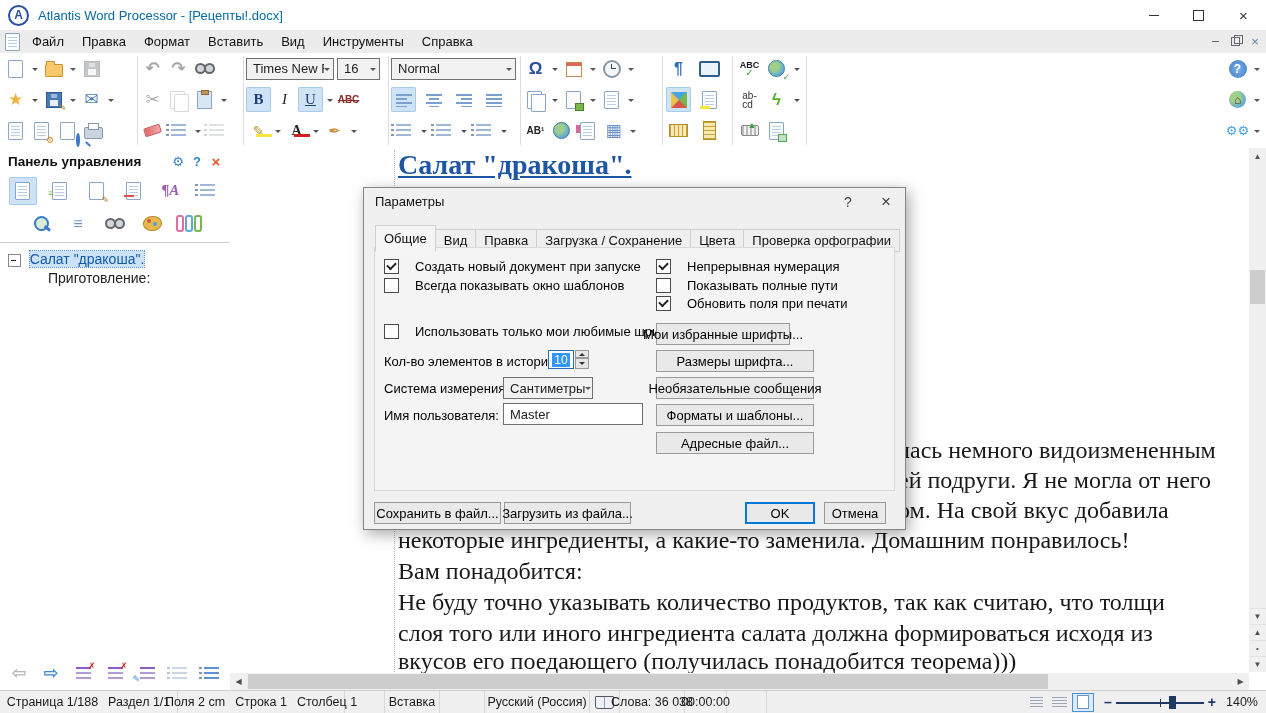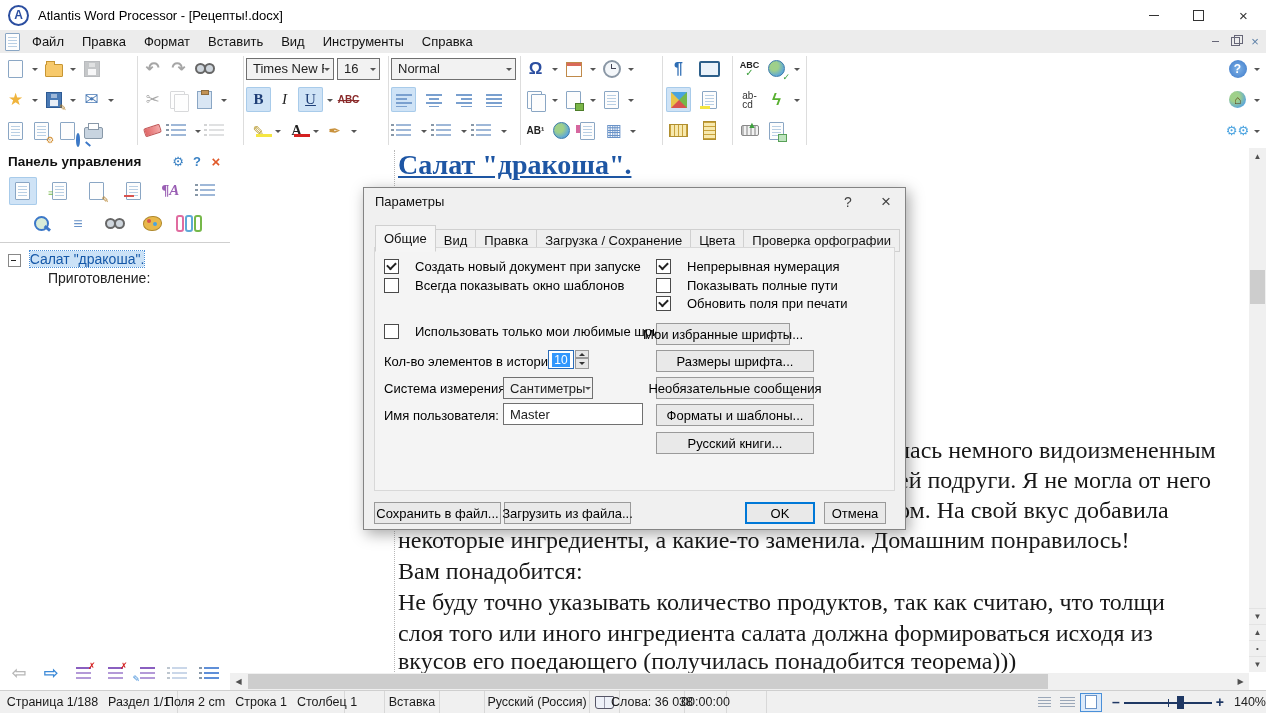--- a/index.html
+++ b/index.html
@@ -3,21 +3,21 @@
 <meta charset="utf-8">
 <style>
   html,body{margin:0;padding:0}
   body{width:1266px;height:713px;position:relative;overflow:hidden;
        font-family:"Liberation Sans","DejaVu Sans",sans-serif;background:#fff;font-size:13px;color:#222}
   .abs{position:absolute}
   
   #titlebar{left:0;top:0;width:1266px;height:30px;background:#fff;display:flex;align-items:center}
   .appcirc{width:17px;height:17px;border:2px solid #2b4ea0;border-radius:50%;color:#2b4ea0;
            font-weight:bold;font-size:12px;display:flex;align-items:center;justify-content:center;margin:0 9px 0 8px}
-  #titletext{color:#000000;font-size:13px}
+  #titletext{color:#0369a1;font-size:13px}
   .wctl{width:45px;height:30px;display:flex;align-items:center;justify-content:center;color:#333}
   .minbar{width:10px;height:1px;background:#333}
   .maxbox{width:9px;height:9px;border:1px solid #333}
   
   #menubar{left:0;top:30px;width:1266px;height:23px;background:#ececec;display:flex;align-items:center;border-bottom:1px solid #d9d9d9}
   .menuitem{padding:0 9px;height:23px;display:flex;align-items:center;color:#111;font-size:13px}
   .mdictl{width:18px;height:16px;display:flex;align-items:center;justify-content:center;color:#5b7fa6;margin-right:2px}
   .mdimin{width:7px;height:1px;background:#667}
   .mdirest{width:7px;height:7px;border:1px solid #667;position:relative;background:#ececec}
   .mdirest:before{content:"";position:absolute;top:-3px;left:2px;width:7px;height:7px;border:1px solid #667}
@@ -834,21 +834,21 @@
 
   <span class="dlglabel abs" style="left:20px;top:220px">Имя пользователя:</span>
   <span class="dinput" style="left:139px;top:215px;width:140px">
     <span>Master</span>
   </span>
 
   <span class="dlgbtn" style="left:292px;top:135px;width:134px">Мои избранные шрифты...</span>
   <span class="dlgbtn" style="left:292px;top:162px;width:158px">Размеры шрифта...</span>
   <span class="dlgbtn" style="left:292px;top:189px;width:158px">Необязательные сообщения</span>
   <span class="dlgbtn" style="left:292px;top:216px;width:158px">Форматы и шаблоны...</span>
-  <span class="dlgbtn" style="left:292px;top:244px;width:158px">Русский книги...</span>
+  <span class="dlgbtn" style="left:292px;top:244px;width:158px">Адресные файл...</span>
 
   <span class="dlgbtn" style="left:10px;top:314px;width:127px">Сохранить в файл...</span>
   <span class="dlgbtn" style="left:140px;top:314px;width:127px">Загрузить из файла...</span>
   <span class="dlgbtn default" style="left:381px;top:314px;width:70px">OK</span>
   <span class="dlgbtn" style="left:460px;top:314px;width:62px">Отмена</span>
 </div>
 
 <div id="statusbar" class="abs">
   <span class="seg" style="width:178px">
     <span>Страница 1/188</span>
@@ -879,14 +879,14 @@
   <span class="vm on">
       <span class="vmi" style="background:#fff;border:1px solid #6a93c8;width:10px;height:12px"></span>
     </span>
   <span class="zsign" style="margin-left:10px">–</span>
   <span id="ztrack">
     <i id="zline"></i>
       <i id="ztick"></i>
       <i id="zthumb"></i>
   </span>
   <span class="zsign">+</span>
-  <span style="width:42px;text-align:right;margin-right:0;font-size:12.5px">140%</span>
+  <span style="width:42px;text-align:right;margin-right:8px;font-size:12.5px">140%</span>
 </div>
 
 </body></html>

